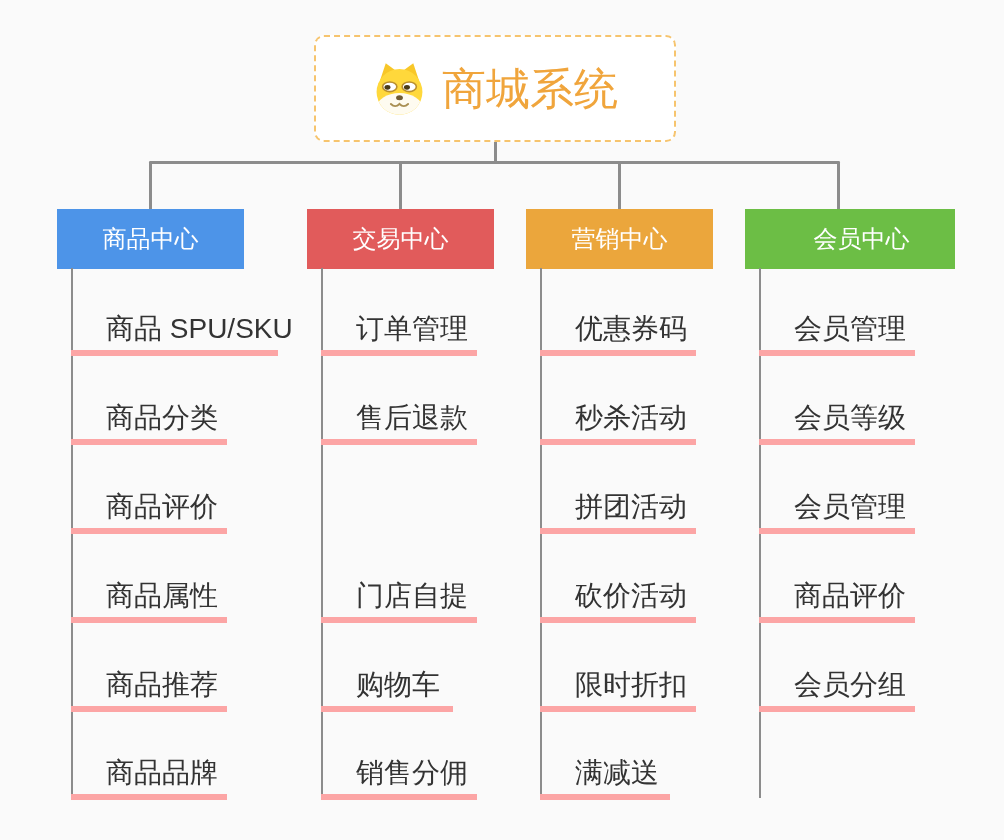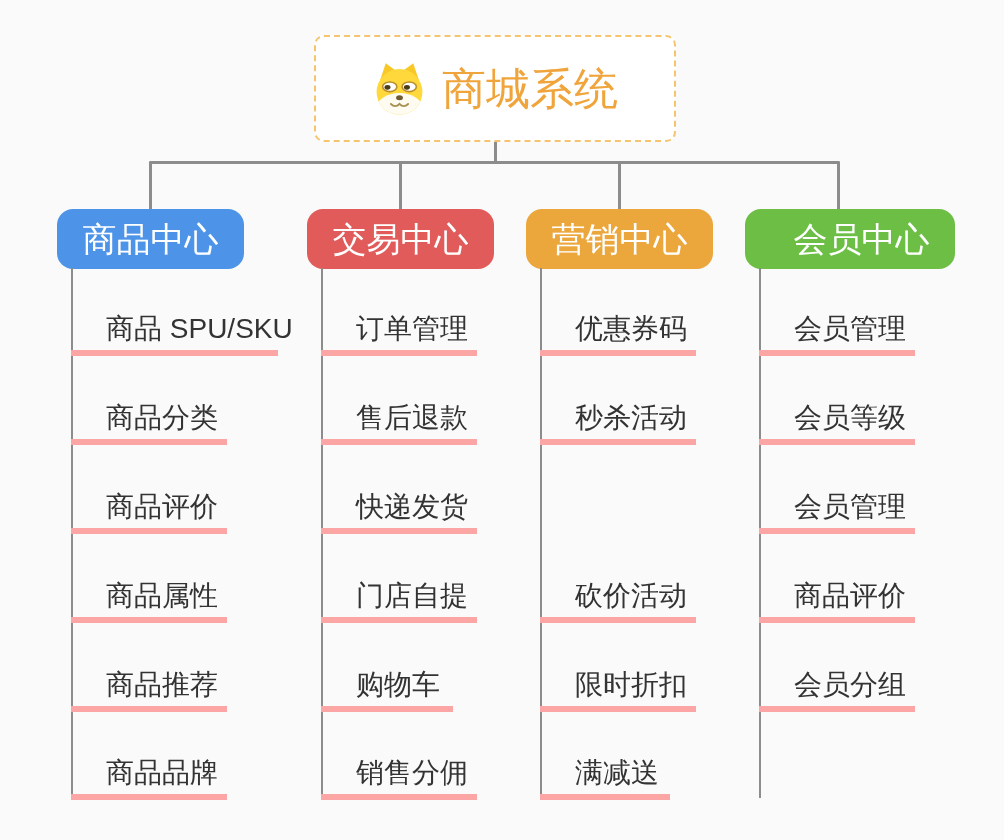--- a/index.html
+++ b/index.html
@@ -14,22 +14,22 @@
   .drop1{left:149px;} .drop2{left:399px;} .drop3{left:618px;} .drop4{left:837px;}
 
   
   .root-node{position:absolute;left:314px;top:35px;width:362px;height:107px;box-sizing:border-box;
     background:#FFFFFF;border:2px dashed #F6C46E;border-radius:10px;
     display:flex;align-items:center;justify-content:center;gap:15px;cursor:pointer;}
   .root-label{font-size:44px;line-height:1;color:#F0A53C;white-space:nowrap;}
   .dog-icon{width:55px;height:55px;display:inline-flex;}
 
   
-  .branch-node{position:absolute;top:209px;width:187px;height:60px;border-radius:16px;
-    color:#FFFFFF;font-size:34px;line-height:1;display:flex;align-items:center;justify-content:center;
+  .branch-node{position:absolute;top:209px;width:187px;height:60px;border-radius:0;
+    color:#FFFFFF;font-size:24px;line-height:1;display:flex;align-items:center;justify-content:center;
     white-space:nowrap;cursor:pointer;}
   .bn1{left:57px;} .bn2{left:307px;} .bn3{left:526px;} .bn4{left:745px;}
 
   
   .branch-line{position:absolute;top:268px;width:2px;height:530px;background:#8C8C8C;}
   .bl1{left:71px;} .bl2{left:321px;} .bl3{left:540px;} .bl4{left:759px;}
 
   
   .leaf{position:absolute;height:48px;box-sizing:border-box;border-bottom:6px solid #fca5a5;
     display:flex;align-items:flex-end;padding-left:35px;padding-bottom:7px;cursor:pointer;}
@@ -95,40 +95,40 @@
     </div>
 
   <div class="branch-node bn2" style="background-color: rgb(225, 91, 91);">交易中心</div>
   <div class="branch-line bl2"></div>
   <div class="leaf c2 r1 w-default">
       <span>订单管理</span>
     </div>
   <div class="leaf c2 r2 w-default">
       <span>售后退款</span>
     </div>
-  <div class="leaf c2 r3 w-default">
-      <span>快递发货</span>
-    </div>
   <div class="leaf c2 r4 w-default">
       <span>门店自提</span>
     </div>
   <div class="leaf c2 r5 w-short">
       <span>购物车</span>
     </div>
   <div class="leaf c2 r6 w-default">
       <span>销售分佣</span>
     </div>
 
   <div class="branch-node bn3" style="background-color: rgb(235, 166, 60);">营销中心</div>
   <div class="branch-line bl3"></div>
   <div class="leaf c3 r1 w-default">
       <span>优惠券码</span>
     </div>
   <div class="leaf c3 r2 w-default">
       <span>秒杀活动</span>
+    </div>
+  <div class="leaf c3 r3 w-default">
+      <span>拼团活动</span>
     </div>
   <div class="leaf c3 r4 w-default">
       <span>砍价活动</span>
     </div>
   <div class="leaf c3 r5 w-default">
       <span>限时折扣</span>
     </div>
   <div class="leaf c3 r6 w-short2">
       <span>满减送</span>
     </div>

